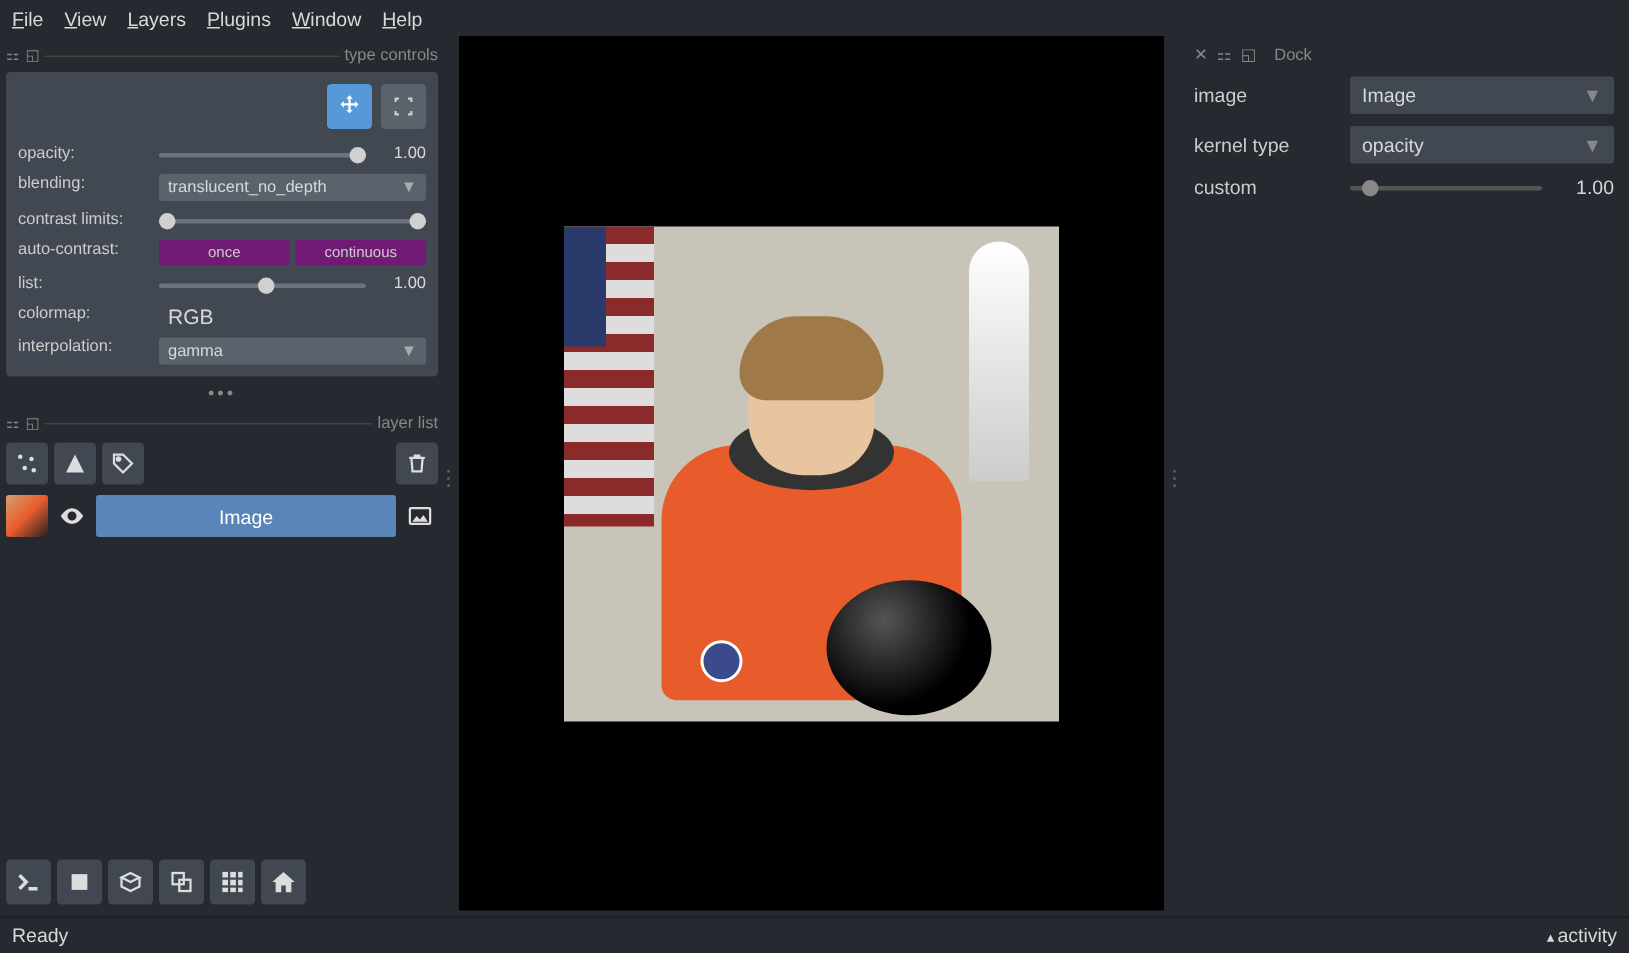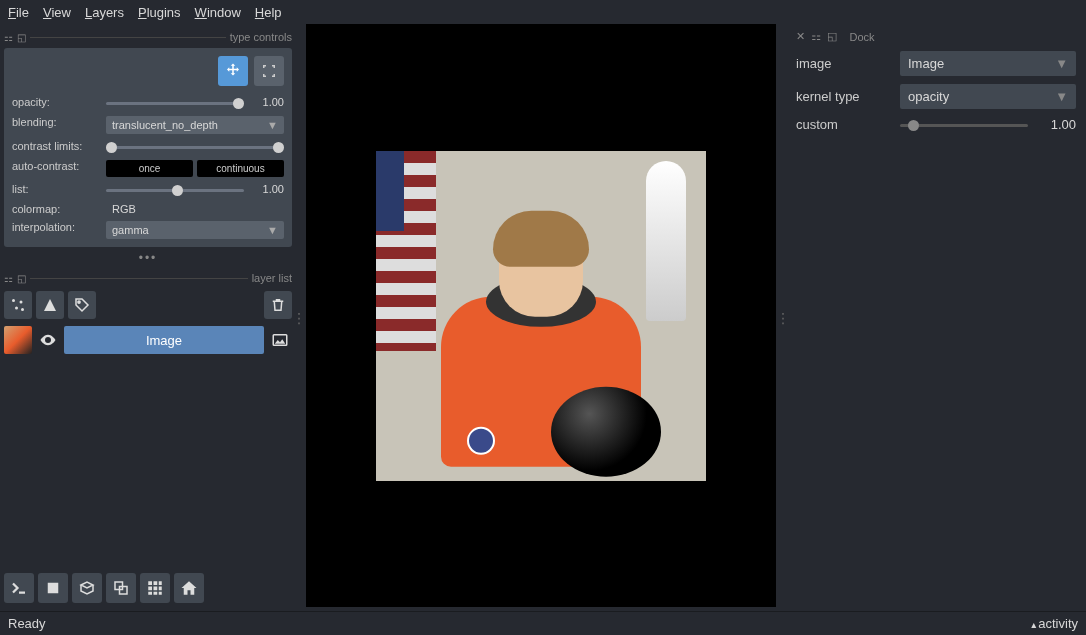--- a/index.html
+++ b/index.html
@@ -19,21 +19,21 @@
 .ctrl-row { display: flex; align-items: flex-start; gap: 6px; }
 .ctrl-row label { width: 88px; font-size: 11px; color: #ccc; }
 .slider { flex: 1; height: 14px; position: relative; }
 .slider-track { position: absolute; top: 6px; left: 0; right: 0; height: 3px; background: #6b7380; border-radius: 2px; }
 .slider-thumb { position: absolute; top: 2px; width: 11px; height: 11px; background: #d0d0d0; border-radius: 50%; cursor: pointer; }
 .slider-range .slider-thumb2 { position: absolute; top: 2px; width: 11px; height: 11px; background: #d0d0d0; border-radius: 50%; cursor: pointer; }
 .slider-val { width: 34px; text-align: right; font-size: 11px; }
 .combo { flex: 1; background: #5a626c; border-radius: 2px; padding: 3px 6px; display: flex; justify-content: space-between; align-items: center; font-size: 11px; cursor: pointer; }
 .combo .arrow { color: #aaa; }
 .btn-pair { flex: 1; display: flex; gap: 4px; }
-.btn-pair button { flex: 1; background: #000000; border: none; color: #ccc; font-size: 10px; padding: 3px; border-radius: 2px; cursor: pointer; }
+.btn-pair button { flex: 1; background: #701a75; border: none; color: #ccc; font-size: 10px; padding: 3px; border-radius: 2px; cursor: pointer; }
 .dots { text-align: center; color: #888; margin-top: 4px; letter-spacing: 2px; }
 .layer-list-panel { margin-top: 4px; }
 .layer-tools { display: flex; align-items: center; gap: 4px; margin-top: 4px; }
 .layer-tool { width: 28px; height: 28px; background: #414851; border-radius: 3px; display: flex; align-items: center; justify-content: center; cursor: pointer; }
 .layer-tool.trash { margin-left: auto; }
 .layer-item { display: flex; align-items: center; gap: 4px; margin-top: 6px; height: 30px; }
 .layer-thumb { width: 28px; height: 28px; background: linear-gradient(135deg,#d4a070 0%,#e85c2c 50%,#222 100%); border-radius: 2px; }
 .layer-eye { width: 24px; display: flex; justify-content: center; color: #ccc; }
 .layer-name { flex: 1; background: #5a85b8; color: #fff; height: 28px; display: flex; align-items: center; justify-content: center; border-radius: 2px; font-size: 13px; }
 .layer-type-icon { width: 24px; display: flex; justify-content: center; color: #ccc; }
@@ -145,21 +145,21 @@
         <label>list:</label>
         <div class="slider">
           <div class="slider-track"></div>
             <div class="slider-thumb" style="left:48%"></div>
         </div>
         <span class="slider-val">1.00</span>
       </div>
 
       <div class="ctrl-row">
         <label>colormap:</label>
-        <span style="padding-left:6px;font-size:11px">RGB</span>
+        <span style="padding-left:6px;font-size:14px">RGB</span>
       </div>
 
       <div class="ctrl-row">
         <label>interpolation:</label>
         <div class="combo">
           <span>gamma</span>
           <span class="arrow">▼</span>
         </div>
       </div>
     </div>

